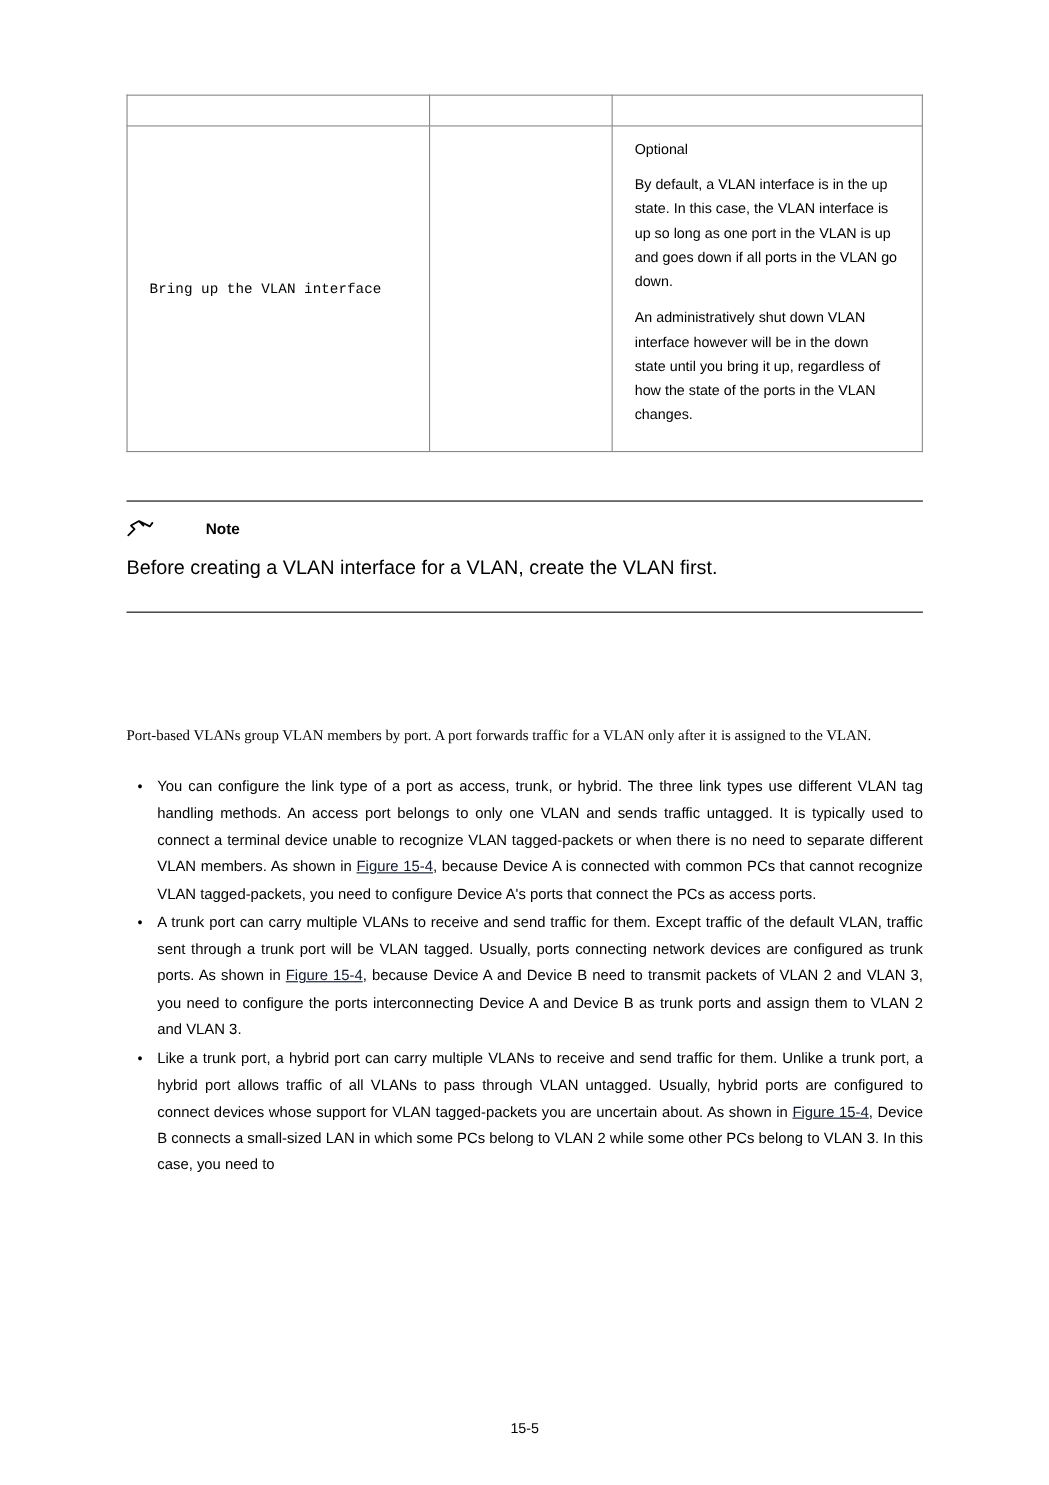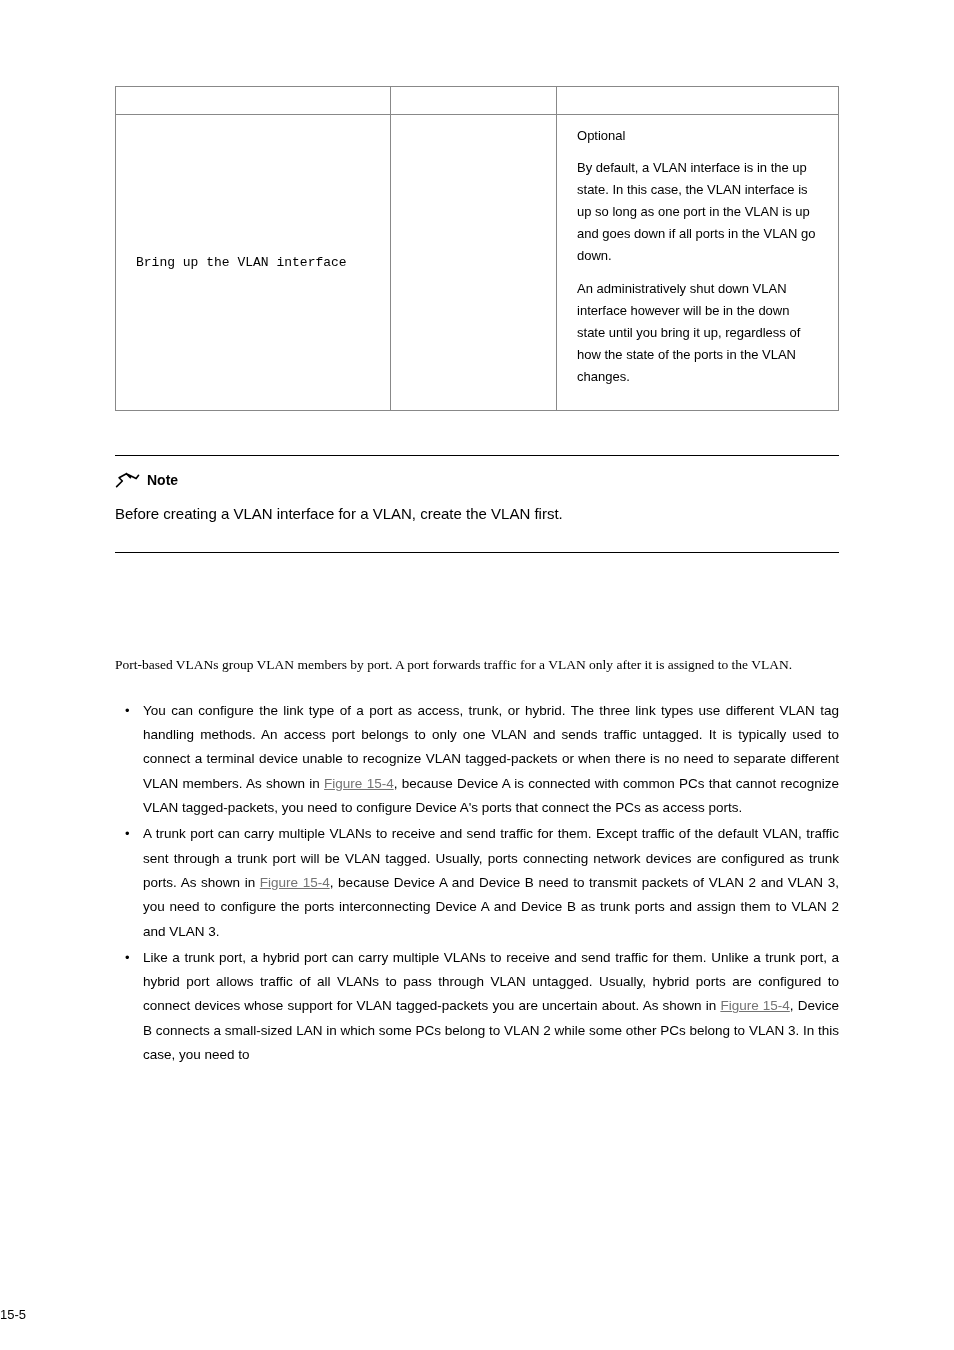--- a/index.html
+++ b/index.html
@@ -33,41 +33,42 @@
     td.col1 { width: 38%; vertical-align: middle; font-family: Liberation Mono, monospace; }
     td.col2 { width: 23%; }
     td.col3 { width: 39%; }
     td.col3 p { margin-bottom: 10px; line-height: 1.7; }
     td.col3 p:last-child { margin-bottom: 12px; }
 
     .note-header {
       display: flex;
       align-items: center;
       margin-bottom: 12px;
+      gap: 40px;
     }
     .note-icon {
       width: 26px;
       height: 20px;
       margin-right: 6px;
     }
     .note-label {
       font-weight: bold;
       font-size: 14px;
     }
     .note-rule-top {
       border-top: 1.5px solid #000;
       margin-bottom: 14px;
     }
     .note-rule-bottom {
       border-top: 1.5px solid #000;
       margin-top: 26px;
       margin-bottom: 100px;
     }
     .note-text {
-      font-size: 15px;
+      font-size: 18px;
     }
 
     .para {
       text-align: justify;
       margin-bottom: 22px;
       line-height: 1.8;
       font-family: Liberation Serif, serif;
     }
 
     ul.bullets {
@@ -81,28 +82,28 @@
       line-height: 1.8;
       margin-bottom: 2px;
     }
     ul.bullets li::before {
       content: "•";
       position: absolute;
       left: 10px;
       top: 0;
       font-size: 13px;
     }
-    a.link { color: #737373; text-decoration: underline; }
+    a.link { color: #0f172a; text-decoration: underline; }
 
     .page-num {
       position: absolute;
-      bottom: 26px;
+      bottom: 42px;
       left: 0;
       width: 954px;
-      text-align: left;
+      text-align: center;
       font-size: 13px;
     }
   </style>
 </head>
 <body>
 
 <table>
   <tbody>
       <tr>
     <th></th>

